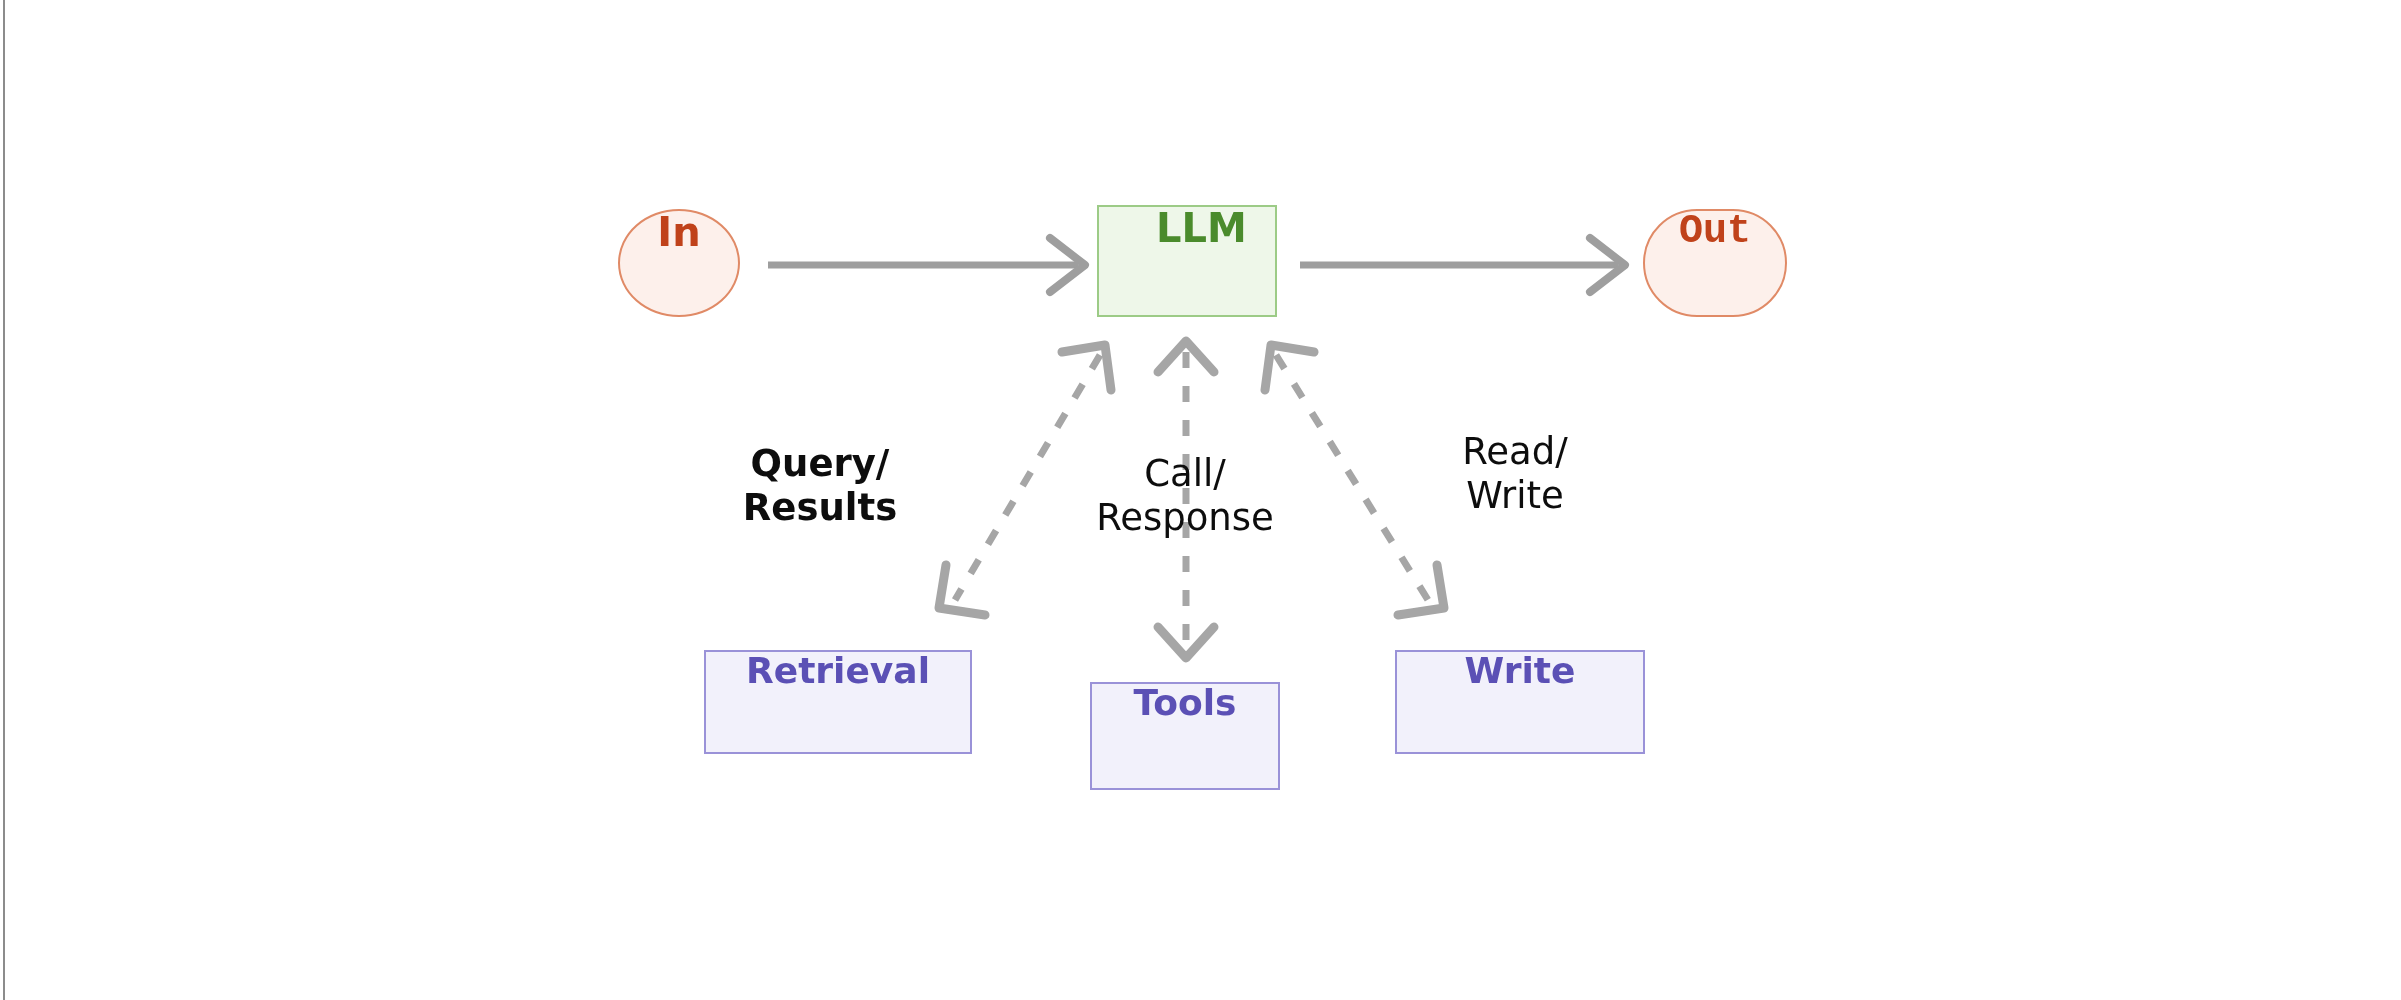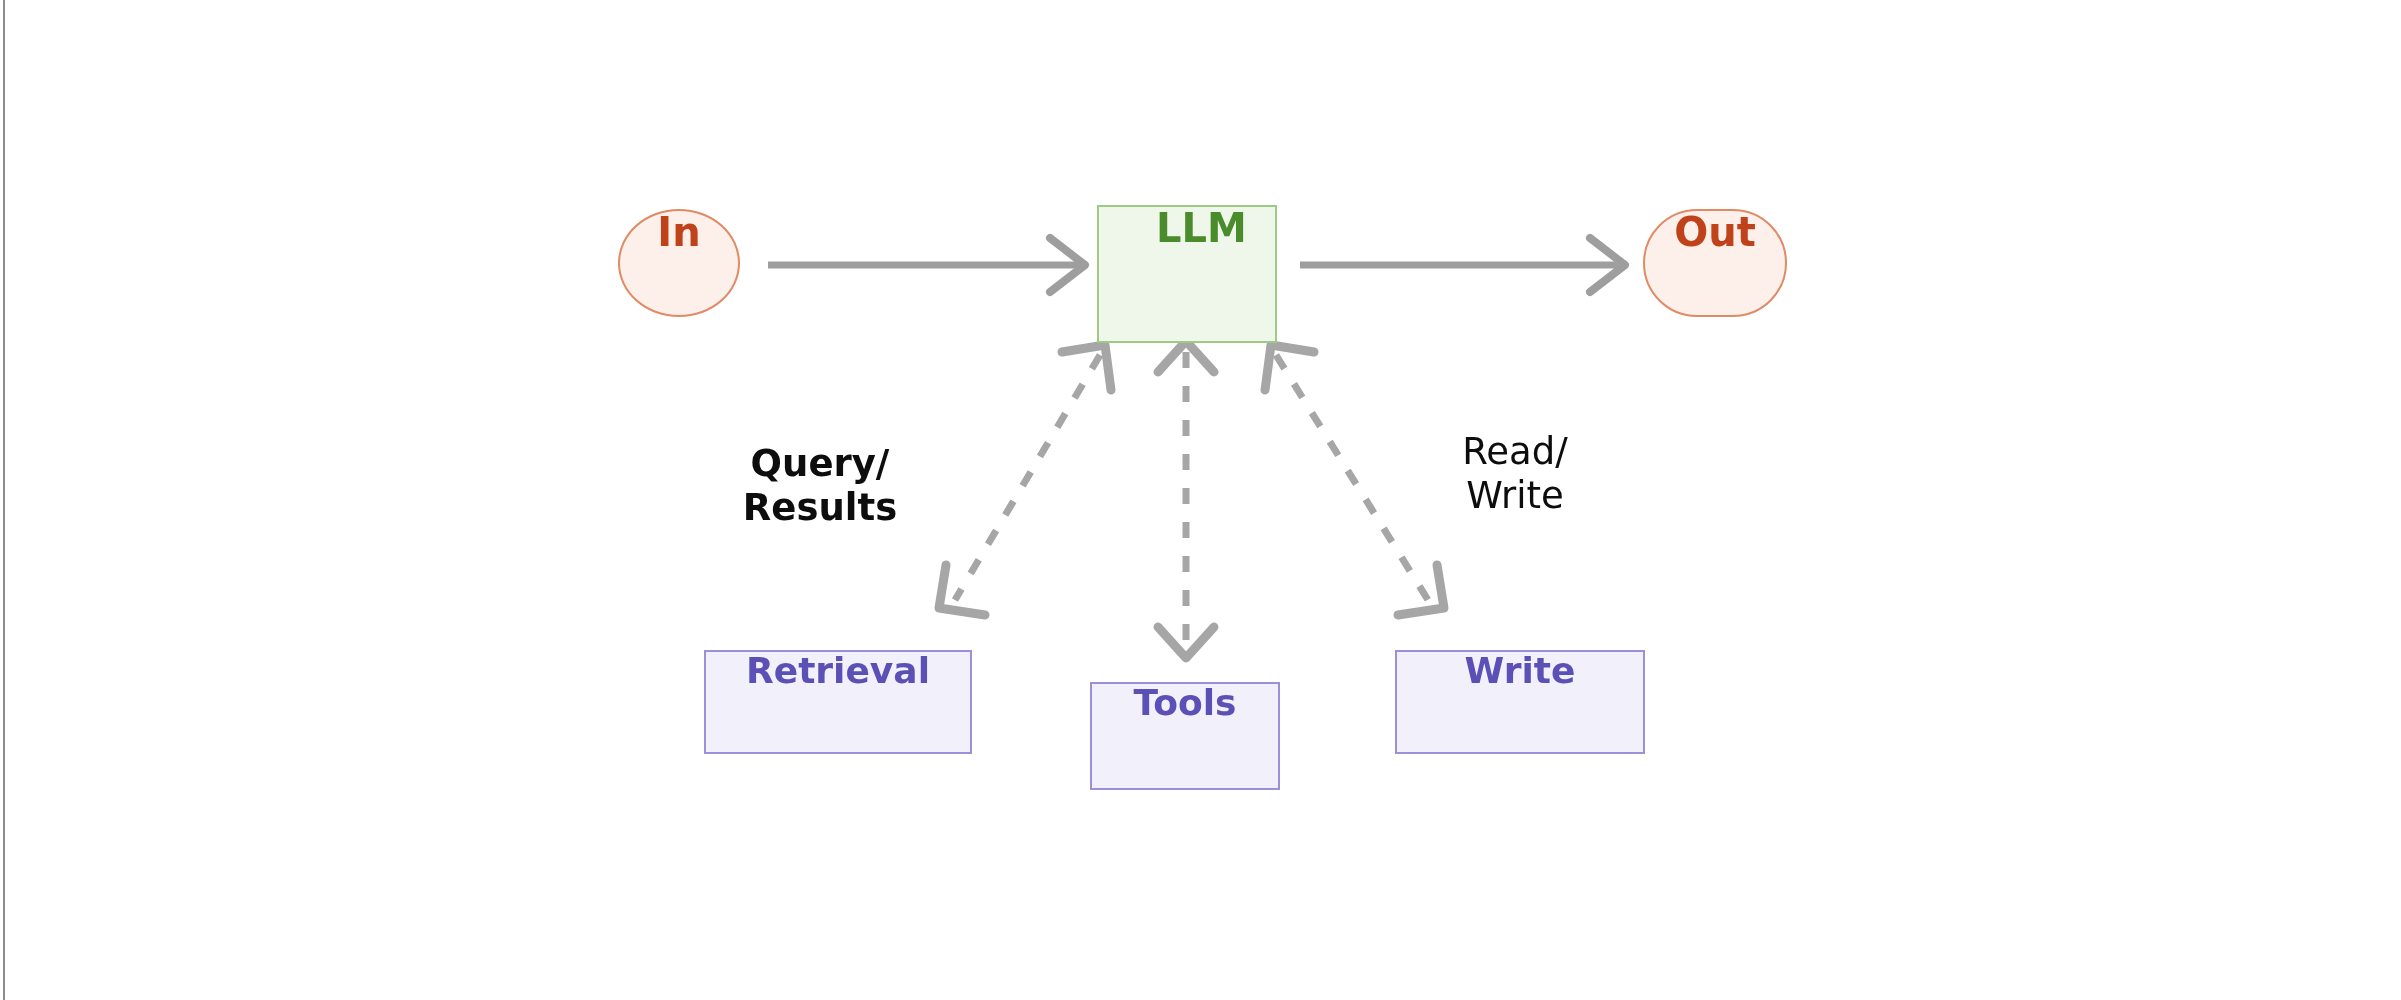--- a/index.html
+++ b/index.html
@@ -57,26 +57,27 @@
   }
   #node-in {
     left: 618px;  top: 209px;
     width: 122px; height: 108px;
     border-radius: 50% / 50%;
   }
   #node-out {
     left: 1643px; top: 209px;
     width: 144px; height: 108px;
     border-radius: 54px / 54px;
+    font-family: Liberation Mono, monospace;
   }
 
   
   #node-llm {
     left: 1097px; top: 205px;
-    width: 180px; height: 138px;
+    width: 180px; height: 112px;
     background: #eef7e9;
     border: 2px solid #9ccb86;
     color: #4a8b2c;
     font-weight: bold;
     font-size: 40px;
     padding-left: 29px;
   }
 
   
   .node-resource {
@@ -161,17 +162,19 @@
     <span>Retrieval</span>
   </div>
 
   <div class="node node-resource" id="node-memory">
     <span>Write</span>
   </div>
 
   <div class="edge-label" id="label-query">Query/
 Results</div>
 
+  <div class="edge-label" id="label-call">Call/
+Response</div>
 
   <div class="edge-label" id="label-read">Read/
 Write</div>
 
 </div>
 
 </body></html>

